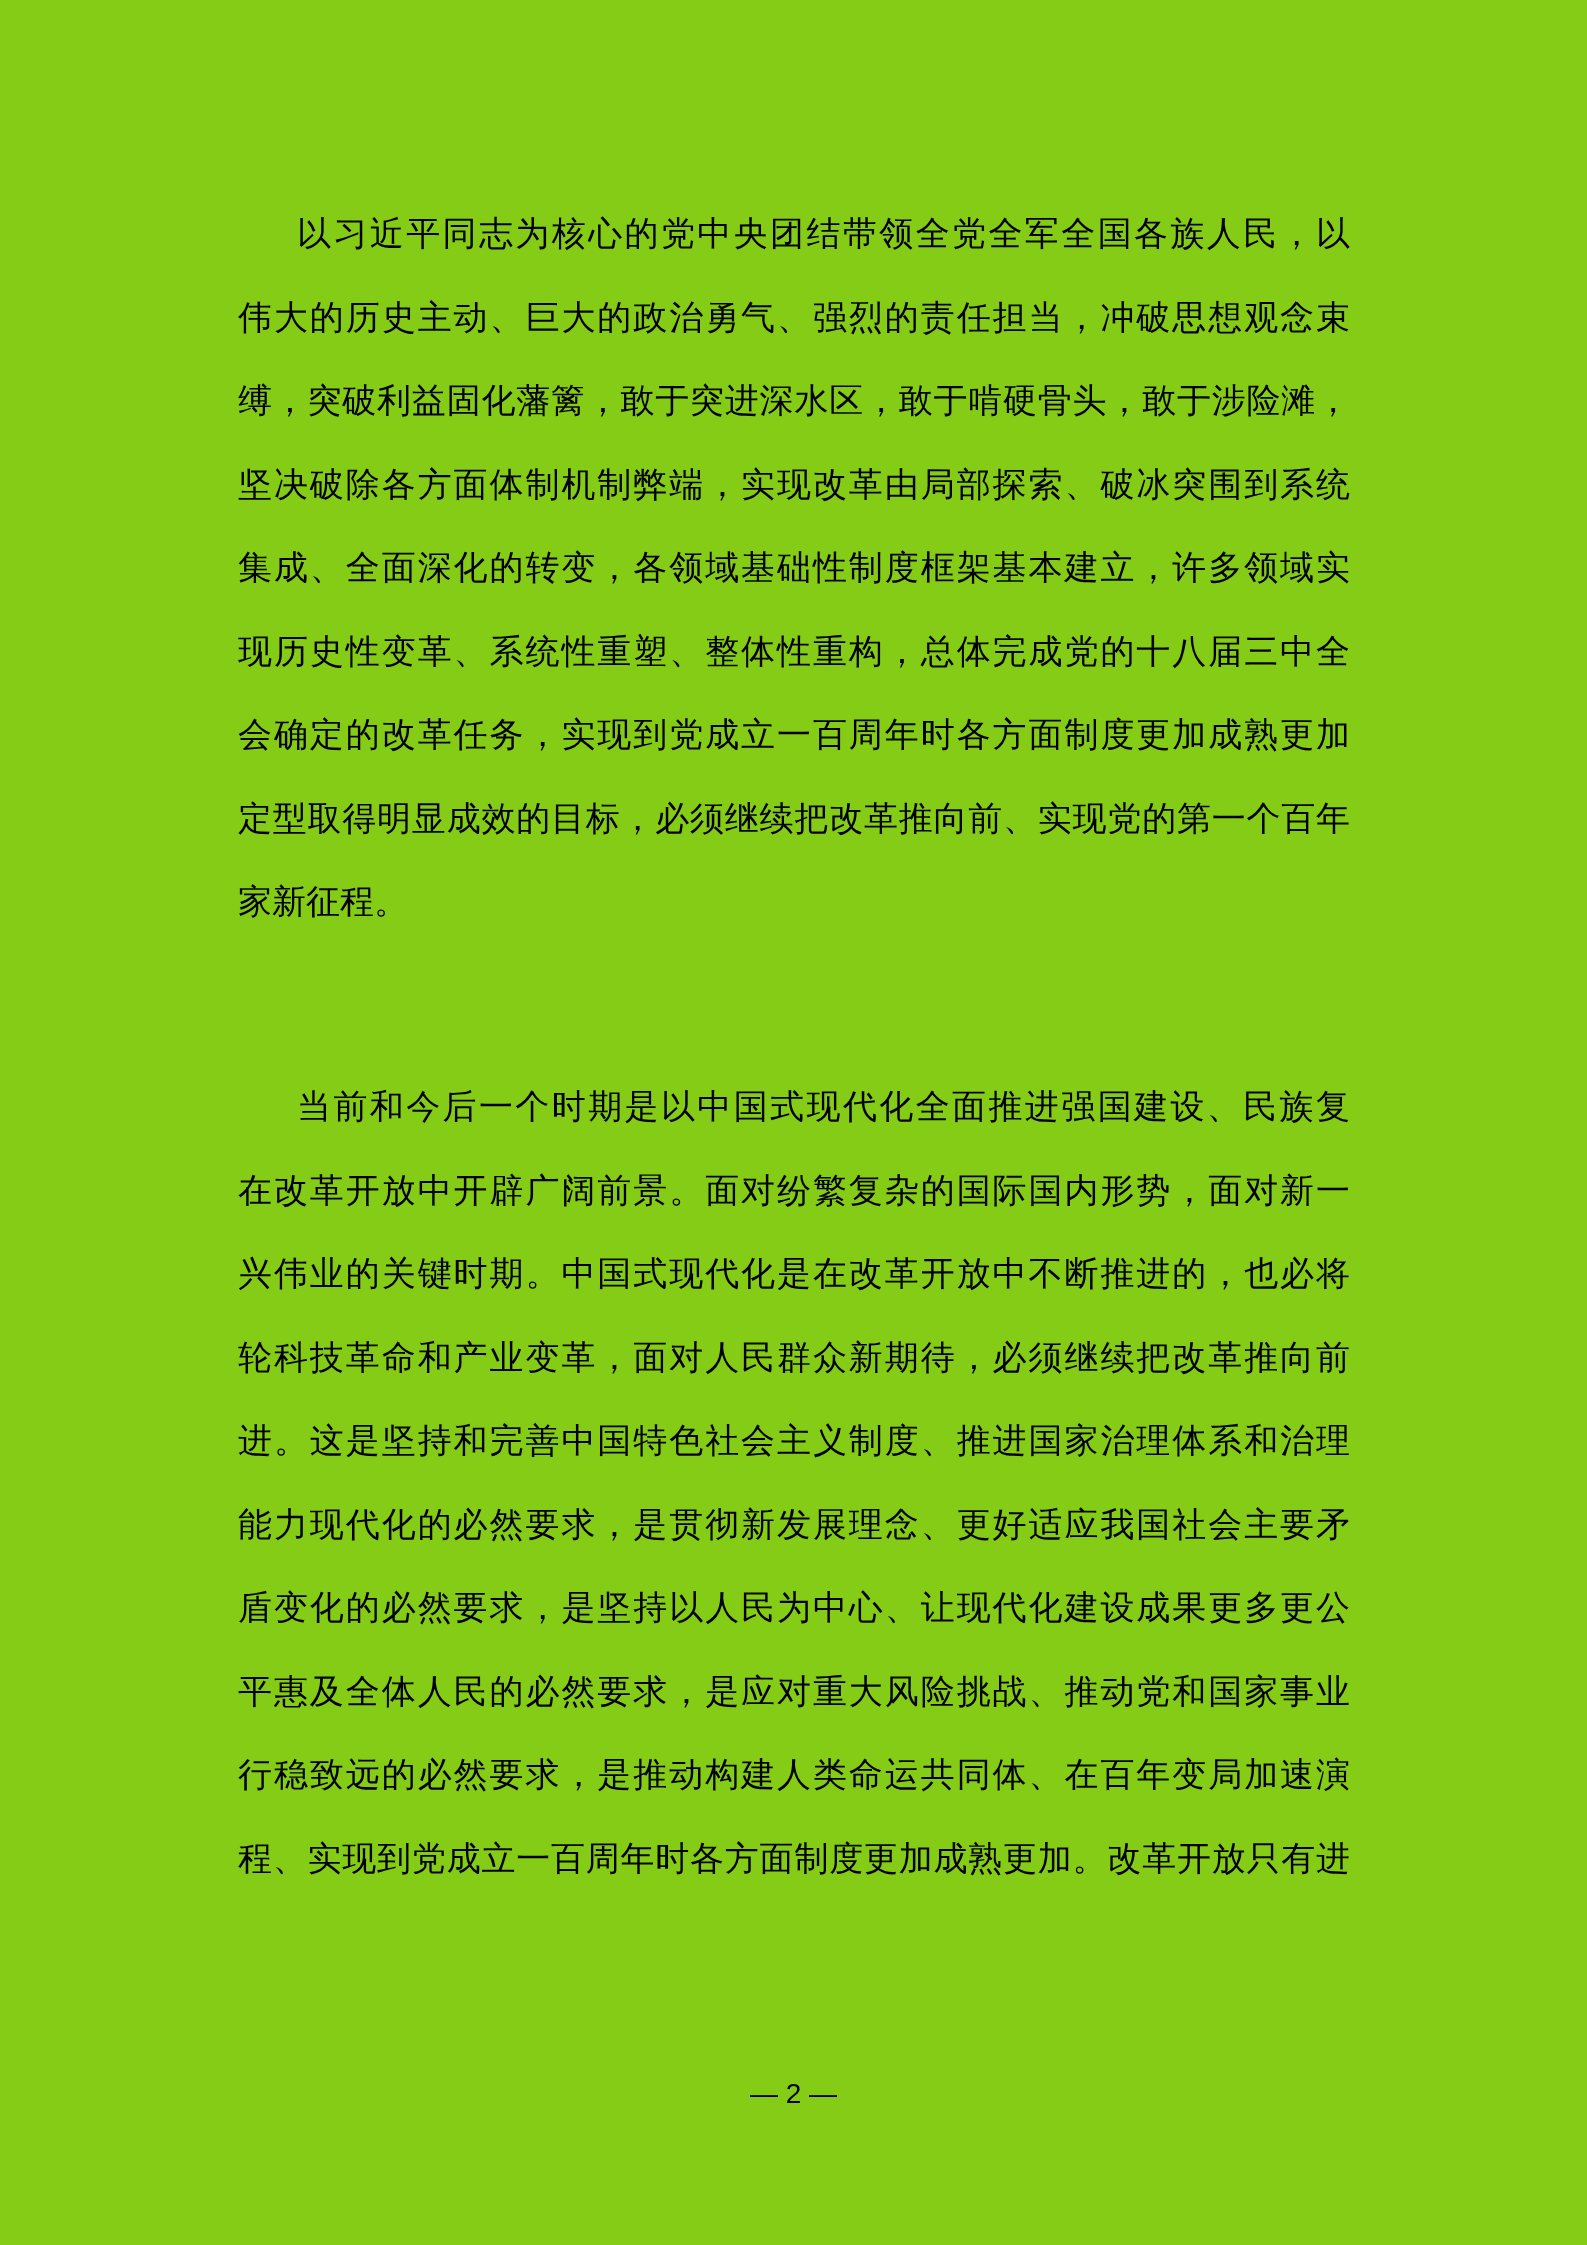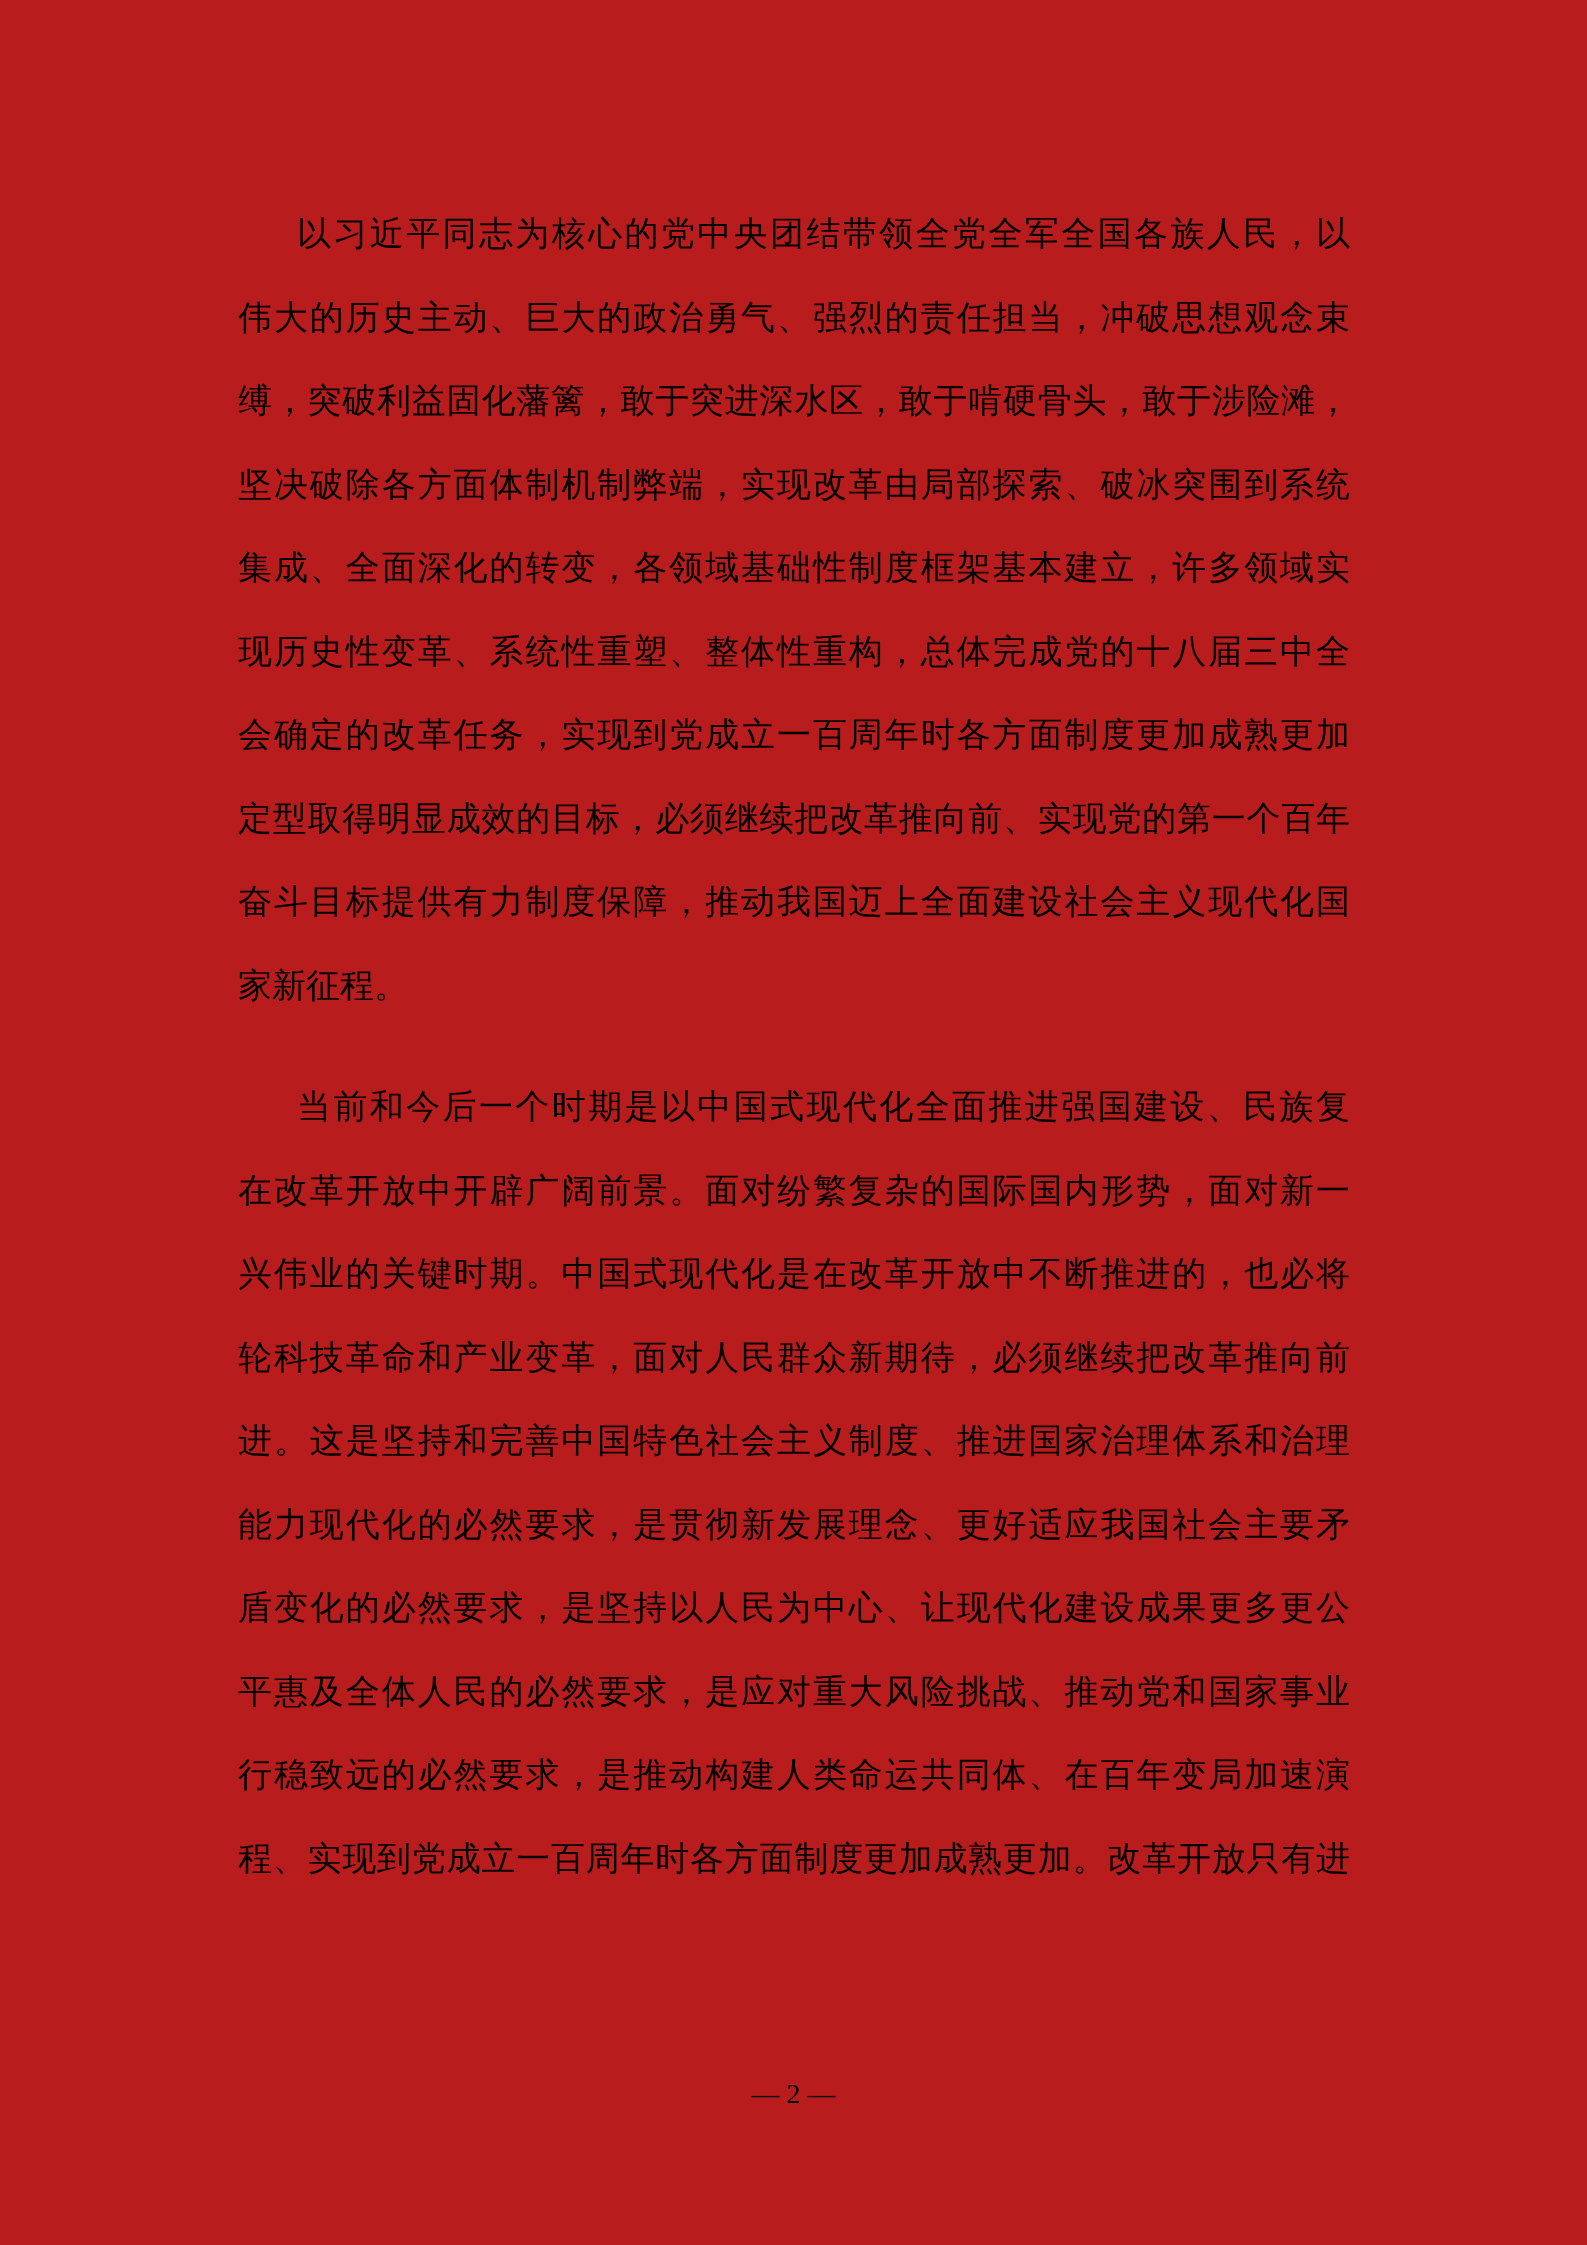--- a/index.html
+++ b/index.html
@@ -1,23 +1,23 @@
 <!DOCTYPE html>
 <html><head>
 <meta charset="utf-8">
 <style>
   html, body { margin: 0; padding: 0; }
   body { background: #ffffff; }
   .page {
     position: relative;
     width: 1587px;
     height: 2245px;
-    background: #b91c1c;
+    background: #84cc16;
     color: #000000;
-    font-family: Liberation Serif, serif;
+    font-family: Liberation Sans, sans-serif;
     overflow: hidden;
   }
   .para {
     position: absolute;
     left: 238px;
     width: 1112px;
     font-size: 34px;
     line-height: 83.5px;
     font-weight: 400;
   }
@@ -47,21 +47,20 @@
 
   <div class="para para-1">
     <div class="line first">以习近平同志为核心的党中央团结带领全党全军全国各族人民，以</div>
     <div class="line">伟大的历史主动、巨大的政治勇气、强烈的责任担当，冲破思想观念束</div>
     <div class="line">缚，突破利益固化藩篱，敢于突进深水区，敢于啃硬骨头，敢于涉险滩，</div>
     <div class="line">坚决破除各方面体制机制弊端，实现改革由局部探索、破冰突围到系统</div>
     <div class="line">集成、全面深化的转变，各领域基础性制度框架基本建立，许多领域实</div>
     <div class="line">现历史性变革、系统性重塑、整体性重构，总体完成党的十八届三中全</div>
     <div class="line">会确定的改革任务，实现到党成立一百周年时各方面制度更加成熟更加</div>
     <div class="line">定型取得明显成效的目标，必须继续把改革推向前、实现党的第一个百年</div>
-    <div class="line">奋斗目标提供有力制度保障，推动我国迈上全面建设社会主义现代化国</div>
     <div class="line final">家新征程。</div>
   </div>
 
   <div class="para para-2">
     <div class="line first">当前和今后一个时期是以中国式现代化全面推进强国建设、民族复</div>
     <div class="line">在改革开放中开辟广阔前景。面对纷繁复杂的国际国内形势，面对新一</div>
     <div class="line">兴伟业的关键时期。中国式现代化是在改革开放中不断推进的，也必将</div>
     <div class="line">轮科技革命和产业变革，面对人民群众新期待，必须继续把改革推向前</div>
     <div class="line">进。这是坚持和完善中国特色社会主义制度、推进国家治理体系和治理</div>
     <div class="line">能力现代化的必然要求，是贯彻新发展理念、更好适应我国社会主要矛</div>

